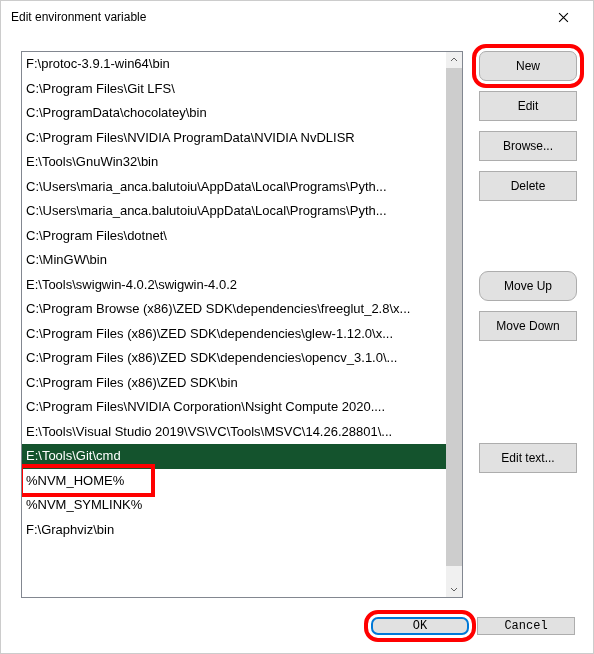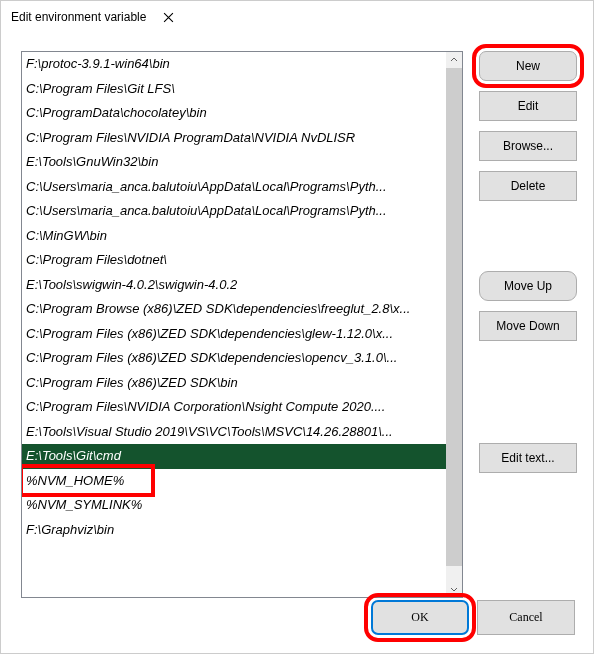--- a/index.html
+++ b/index.html
@@ -1,36 +1,36 @@
 <!DOCTYPE html>
 <html><head>
   <meta charset="utf-8">
   <style>
     * { box-sizing: border-box; margin: 0; padding: 0; }
     body { font-family: "Segoe UI", Tahoma, sans-serif; font-size: 12px; background: #fff; width: 594px; height: 654px; position: relative; border: 1px solid #ccc; }
-    .titlebar { display: flex; align-items: center; justify-content: flex-start; height: 32px; padding: 0 8px 0 10px; }
+    .titlebar { display: flex; align-items: center; justify-content: space-between; height: 32px; padding: 0 8px 0 10px; }
     .close-btn { width: 44px; height: 30px; display: flex; align-items: center; justify-content: center; background: transparent; border: none; cursor: pointer; }
     .close-btn svg { width: 11px; height: 11px; }
     .content { position: relative; padding: 18px 20px 18px 20px; }
     .listbox { position: absolute; left: 20px; top: 18px; width: 442px; height: 547px; border: 1px solid #828790; background: #fff; overflow: hidden; }
-    .list-inner { position: absolute; left: 0; top: 0; right: 16px; bottom: 0; overflow: hidden; font-style: italic; }
+    .list-inner { position: absolute; left: 0; top: 0; right: 16px; bottom: 0; overflow: hidden; }
     .list-item { height: 24.5px; line-height: 24.5px; padding: 0 4px; white-space: nowrap; overflow: hidden; text-overflow: ellipsis; color: #000; font-size: 13px;}
     .list-item.selected { background: #14532d; color: #fff; }
     .scrollbar { position: absolute; right: 0; top: 0; width: 16px; height: 100%; background: #f0f0f0; }
     .scroll-btn { width: 16px; height: 16px; background: #f0f0f0; display: flex; align-items: center; justify-content: center; }
     .scroll-btn svg { width: 8px; height: 8px; }
     .scroll-track { position: absolute; top: 16px; bottom: 16px; left: 0; right: 0; }
     .scroll-thumb { position: absolute; left: 0; right: 0; top: 0; height: 97%; background: #cdcdcd; }
     .scroll-down { position: absolute; bottom: 0; }
     .buttons { position: absolute; left: 478px; top: 18px; width: 98px; }
     .btn { width: 98px; height: 30px; background: #e1e1e1; border: 1px solid #adadad; font-family: inherit; font-size: 12px; color: #000; cursor: pointer; margin-bottom: 10px; }
     .btn.spaced-more { margin-top: 60px; border-radius: 9px; }
     .btn.spaced-edit-text { margin-top: 92px; }
     .bottom-row { position: absolute; left: 0; right: 0; bottom: 18px; display: flex; justify-content: flex-end; gap: 8px; padding-right: 18px; }
-    .btn-bottom { width: 98px; height: 35px; background: #e1e1e1; border: 1px solid #adadad; font-family: Liberation Serif, serif; font-size: 12px; cursor: pointer; }
+    .btn-bottom { width: 98px; height: 18px; background: #e1e1e1; border: 1px solid #adadad; font-family: Liberation Mono, monospace; font-size: 12px; cursor: pointer; }
     .btn-bottom.default { border: 2px solid #0078d7; background: #e1e1e1; }
     .highlight-red { outline: 4px solid #ff0000; outline-offset: -2px; border-radius: 7px; }
     .highlight-red-item { position: absolute; border: 4px solid #ff0000; pointer-events: none; }
   </style>
 </head>
 <body>
 
 <div class="titlebar">
   <span>Edit environment variable</span>
   <button class="close-btn">
@@ -43,22 +43,22 @@
 <div class="content">
   <div class="listbox">
     <div class="list-inner" id="list-inner">
         <div class="list-item">F:\protoc-3.9.1-win64\bin</div>
         <div class="list-item">C:\Program Files\Git LFS\</div>
         <div class="list-item">C:\ProgramData\chocolatey\bin</div>
         <div class="list-item">C:\Program Files\NVIDIA ProgramData\NVIDIA NvDLISR</div>
         <div class="list-item">E:\Tools\GnuWin32\bin</div>
         <div class="list-item">C:\Users\maria_anca.balutoiu\AppData\Local\Programs\Pyth...</div>
         <div class="list-item">C:\Users\maria_anca.balutoiu\AppData\Local\Programs\Pyth...</div>
+        <div class="list-item">C:\Program Files\dotnet\</div>
         <div class="list-item">C:\MinGW\bin</div>
-        <div class="list-item">C:\Program Files\dotnet\</div>
         <div class="list-item">E:\Tools\swigwin-4.0.2\swigwin-4.0.2</div>
         <div class="list-item">C:\Program Browse (x86)\ZED SDK\dependencies\freeglut_2.8\x...</div>
         <div class="list-item">C:\Program Files (x86)\ZED SDK\dependencies\glew-1.12.0\x...</div>
         <div class="list-item">C:\Program Files (x86)\ZED SDK\dependencies\opencv_3.1.0\...</div>
         <div class="list-item">C:\Program Files (x86)\ZED SDK\bin</div>
         <div class="list-item">C:\Program Files\NVIDIA Corporation\Nsight Compute 2020....</div>
         <div class="list-item">E:\Tools\Visual Studio 2019\VS\VC\Tools\MSVC\14.26.28801\...</div>
         <div class="list-item selected">E:\Tools\Git\cmd</div>
         <div class="list-item">%NVM_HOME%</div>
         <div class="list-item">%NVM_SYMLINK%</div>

